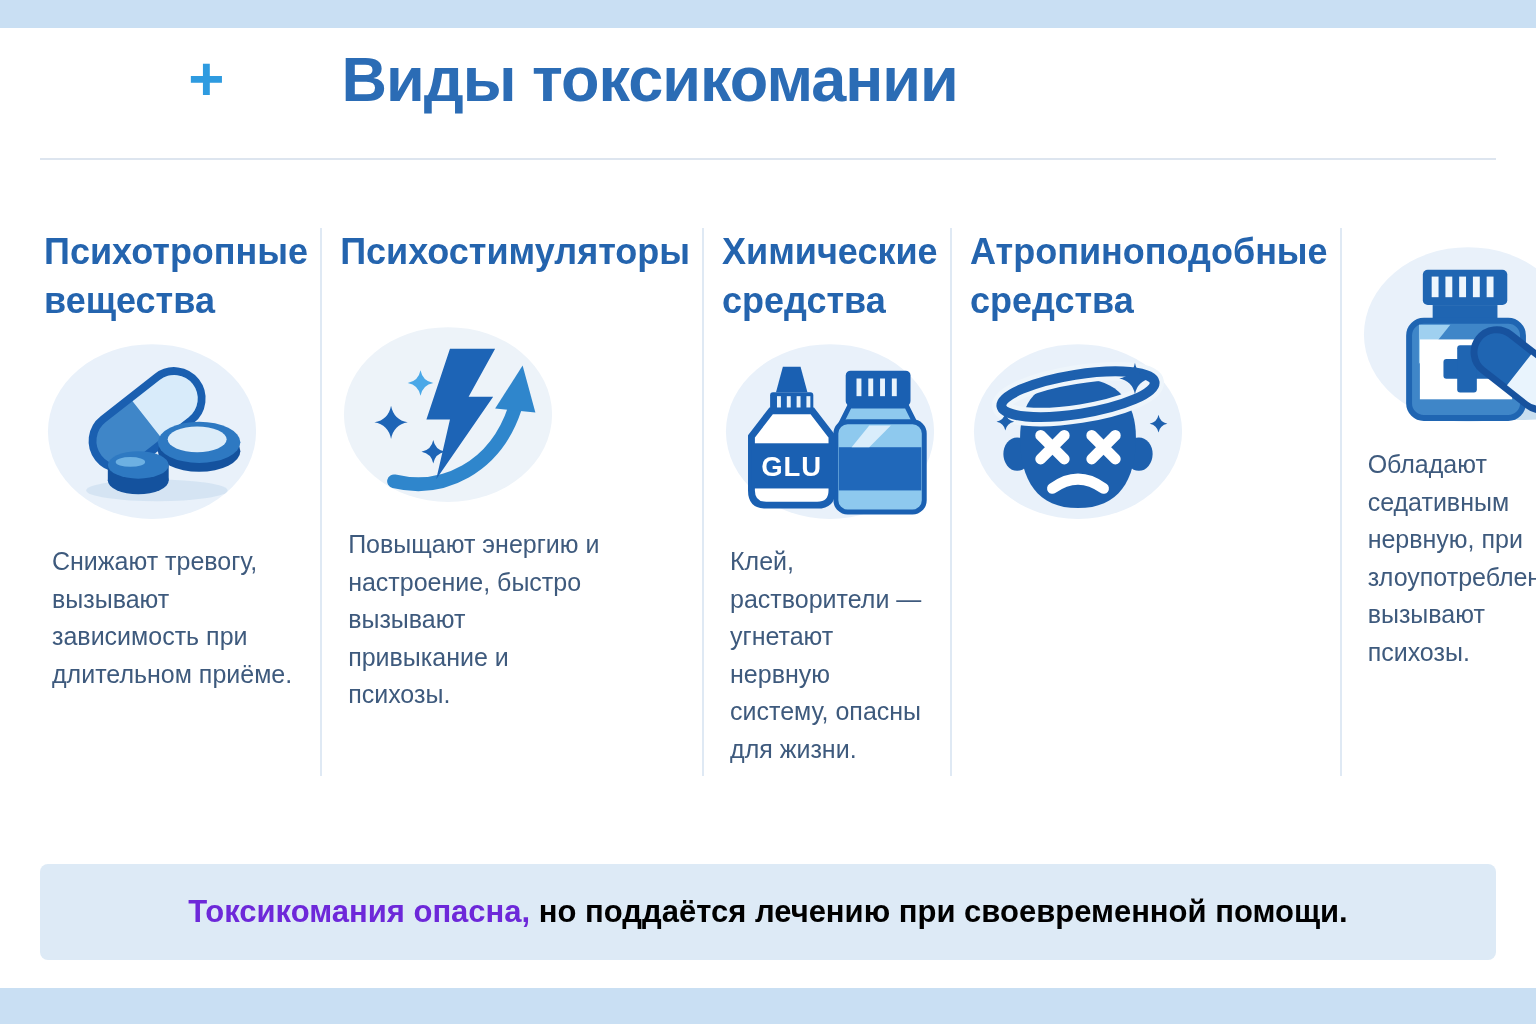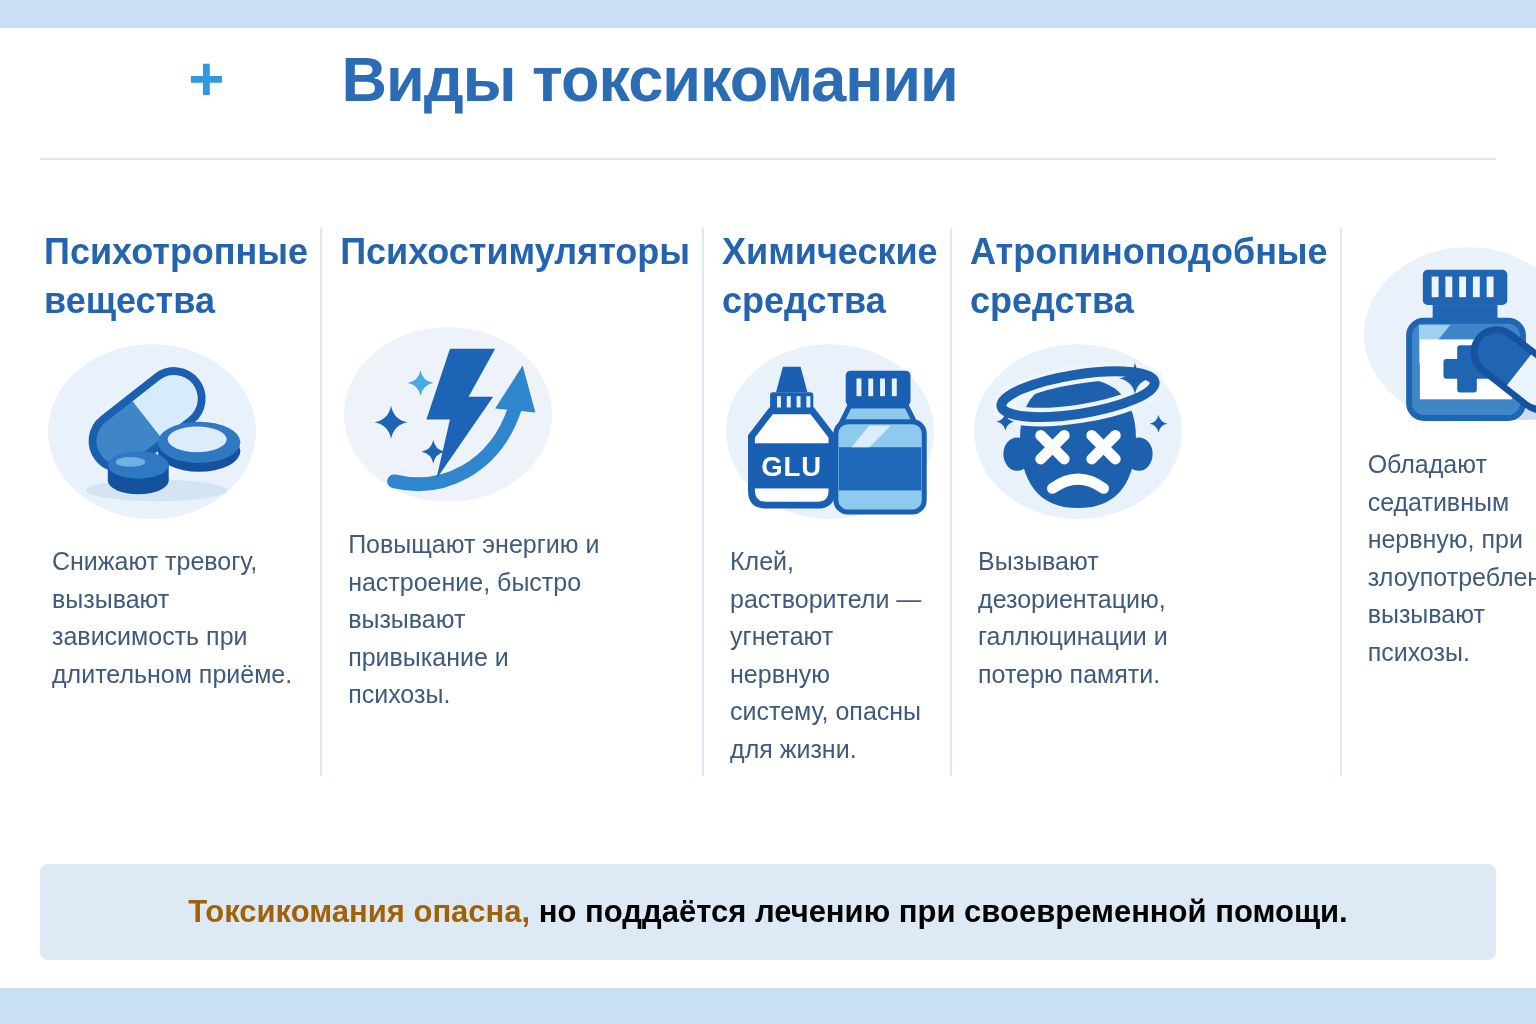--- a/index.html
+++ b/index.html
@@ -31,21 +31,21 @@
   .col-title{font-size:36px;font-weight:bold;color:#2464ae;line-height:1.35;margin:0;min-height:80px;}
   .icon-wrap{margin:16px 0 20px 0;}
   .icon{width:216px;height:182px;display:block;}
   .col-desc{font-size:25px;color:#3e5a7d;line-height:1.5;margin:8px;max-width:262px;}
 
   .banner{
     margin:88px 40px 0 40px;height:96px;background:#ddeaf6;border-radius:8px;
     display:flex;align-items:center;justify-content:center;
     font-size:31px;font-weight:bold;white-space:pre;
   }
-  .banner .dark{color:#a16207;text-align:center;}
+  .banner .dark{color:#6d28d9;text-align:center;}
   .banner .blue{color:#000000;}
 </style>
 </head>
 <body>
 
 <div class="edge-strip top"></div>
 
 <div class="header">
   <div class="logo"><span class="neo">НЕО</span><span class="plus">+</span></div>
   <div class="title">Виды токсикомании</div>
@@ -144,21 +144,20 @@
             <line x1="96" y1="96" x2="72" y2="120"></line>
           <line x1="124" y1="96" x2="148" y2="120"></line>
             <line x1="148" y1="96" x2="124" y2="120"></line>
         </g>
         <path d="M84 150 Q110 131 136 150" fill="none" stroke="#ffffff" stroke-width="11" stroke-linecap="round"></path>
         <path transform="translate(168,38) scale(1.6)" d="M0 -10 Q1.6 -1.6 10 0 Q1.6 1.6 0 10 Q-1.6 1.6 -10 0 Q-1.6 -1.6 0 -10 Z" fill="#1d60ae"></path>
         <path transform="translate(36,82) scale(0.9)" d="M0 -10 Q1.6 -1.6 10 0 Q1.6 1.6 0 10 Q-1.6 1.6 -10 0 Q-1.6 -1.6 0 -10 Z" fill="#1d60ae"></path>
         <path transform="translate(192,84) scale(0.9)" d="M0 -10 Q1.6 -1.6 10 0 Q1.6 1.6 0 10 Q-1.6 1.6 -10 0 Q-1.6 -1.6 0 -10 Z" fill="#1d60ae"></path>
       </svg>
     </div>
-    <p class="col-desc">Вызывают дезориентацию, галлюцинации и потерю памяти.</p>
   </div>
 
   <div class="col">
     <div class="icon-wrap">
       <svg class="icon" viewBox="0 0 220 185">
         <ellipse cx="110" cy="92" rx="106" ry="89" fill="#e9f1fa"></ellipse>
         <ellipse cx="165" cy="170" rx="45" ry="9" fill="#c9dff0"></ellipse>
         <rect x="64" y="26" width="86" height="36" rx="5" fill="#1f65b2"></rect>
         <g fill="#eef6fd">
           <rect x="73" y="33" width="7" height="21"></rect>

